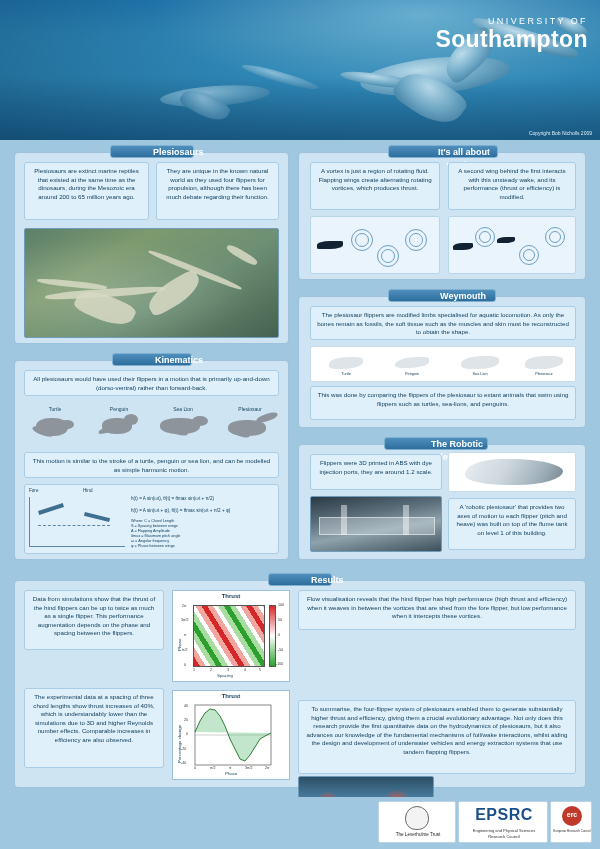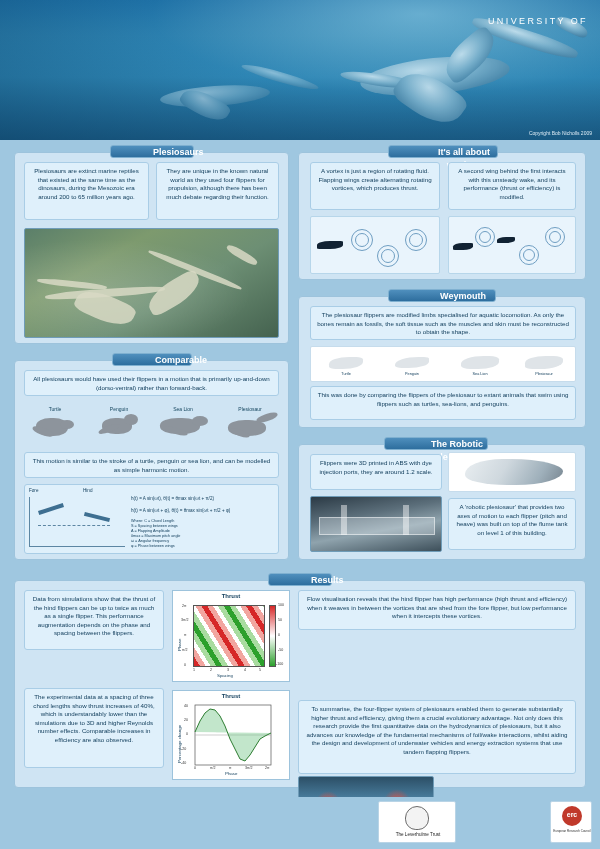--- a/index.html
+++ b/index.html
@@ -138,40 +138,41 @@
   </div>
   <div class="ples-art" style="left:120px; top:66px; width:200px; height:60px; opacity:.55;">
     <div class="ples-body" style="position:absolute; left:40px; top:20px; width:110px; height:20px; transform:rotate(-4deg);"></div>
     <div class="ples-body" style="position:absolute; left:120px; top:6px; width:80px; height:10px; transform:rotate(16deg);"></div>
     <div class="ples-body" style="position:absolute; left:60px; top:28px; width:50px; height:22px; transform:rotate(30deg); border-radius:60% 20% 60% 20%;"></div>
   </div>
 
 
   <div class="uni">
     <div class="u1">UNIVERSITY OF</div>
+    <div class="u2">Southampton</div>
   </div>
 
   <div class="copyright">Copyright Bob Nicholls 2009</div>
 </div>
 
 <div class="panel" style="left:14px; top:152px; width:275px; height:192px;"></div>
 <div class="panel-title" style="left:110px; top:145px; width:84px;">Plesiosaurs</div>
 <div class="tbox" style="left:24px; top:162px; width:125px; height:58px;">Plesiosaurs are extinct marine reptiles that existed at the same time as the dinosaurs, during the Mesozoic era around 200 to 65 million years ago.</div>
 <div class="tbox" style="left:156px; top:162px; width:123px; height:58px;">They are unique in the known natural world as they used four flippers for propulsion, although there has been much debate regarding their function.</div>
 <div class="photo fossil" style="left:24px; top:228px; width:255px; height:110px;">
   <div class="bone" style="left:20px; top:60px; width:120px; height:8px; transform:rotate(-4deg);"></div>
   <div class="bone" style="left:120px; top:38px; width:100px; height:6px; transform:rotate(22deg);"></div>
   <div class="bone" style="left:200px; top:22px; width:34px; height:8px; transform:rotate(30deg);"></div>
   <div class="bone" style="left:50px; top:66px; width:60px; height:26px; transform:rotate(25deg); border-radius:60% 20% 60% 20%;"></div>
   <div class="bone" style="left:120px; top:52px; width:58px; height:24px; transform:rotate(-30deg); border-radius:60% 20% 60% 20%;"></div>
   <div class="bone" style="left:12px; top:52px; width:70px; height:6px; transform:rotate(6deg);"></div>
 </div>
 
 <div class="panel" style="left:14px; top:360px; width:275px; height:200px;"></div>
-<div class="panel-title" style="left:112px; top:353px; width:80px;">Comparable</div>
+<div class="panel-title" style="left:112px; top:353px; width:80px;">Kinematics</div>
 <div class="tbox" style="left:24px; top:370px; width:255px; height:26px;">All plesiosaurs would have used their flippers in a motion that is primarily up-and-down (dorso-ventral) rather than forward-back.</div>
 
 <div class="anim" style="left:26px; top:406px; width:58px; height:40px;">
   <div class="lbl">Turtle</div>
   <div class="sil" style="left:10px; top:12px; width:32px; height:18px;"></div>
   <div class="sil" style="left:34px; top:14px; width:14px; height:9px; border-radius:50%;"></div>
   <div class="sil" style="left:6px; top:22px; width:22px; height:7px; transform:rotate(20deg);"></div>
 </div>
 <div class="anim" style="left:90px; top:406px; width:58px; height:40px;">
   <div class="lbl">Penguin</div>
@@ -336,18 +337,23 @@
   
 </div>
 
 <div class="tbox" style="left:298px; top:700px; width:278px; height:74px;">To summarise, the four-flipper system of plesiosaurs enabled them to generate substantially higher thrust and efficiency, giving them a crucial evolutionary advantage. Not only does this research provide the first quantitative data on the hydrodynamics of plesiosaurs, but it also advances our knowledge of the fundamental mechanisms of foil/wake interactions, whilst aiding the design and development of underwater vehicles and energy extraction systems that use tandem flapping flippers.</div>
 
 <div class="footer">
   <div class="logo" style="left:378px; top:4px; width:78px; height:42px;">
     <div style="position:absolute; left:26px; top:4px; width:24px; height:24px; border:1px solid #6b6b6b; border-radius:50% 50% 45% 45%; background:#f3f3f3;"></div>
     <div style="position:absolute; left:0; top:30px; width:78px; text-align:center; font-size:4.6px; color:#222;">The Leverhulme Trust</div>
   </div>
+  <div class="logo" style="left:458px; top:4px; width:90px; height:42px;">
+    <div style="position:absolute; left:0; top:4px; width:90px; text-align:center; font-size:16px; font-weight:bold; color:#1b4f8a; letter-spacing:0.5px;">EPSRC</div>
+    <div style="position:absolute; left:0; top:26px; width:90px; text-align:center; font-size:4px; color:#333; line-height:5.5px; white-space:pre-line;">Engineering and Physical Sciences
+Research Council</div>
+  </div>
   <div class="logo" style="left:550px; top:4px; width:42px; height:42px;">
     <div style="position:absolute; left:11px; top:4px; width:20px; height:20px; border-radius:50%; background:#c0392b;"></div>
     <div style="position:absolute; left:11px; top:9px; width:20px; text-align:center; font-size:7px; font-weight:bold; color:#fff;">erc</div>
     <div style="position:absolute; left:0; top:27px; width:42px; text-align:center; font-size:3px; color:#333;">European Research Council</div>
   </div>
 </div>
 
 </body></html>

